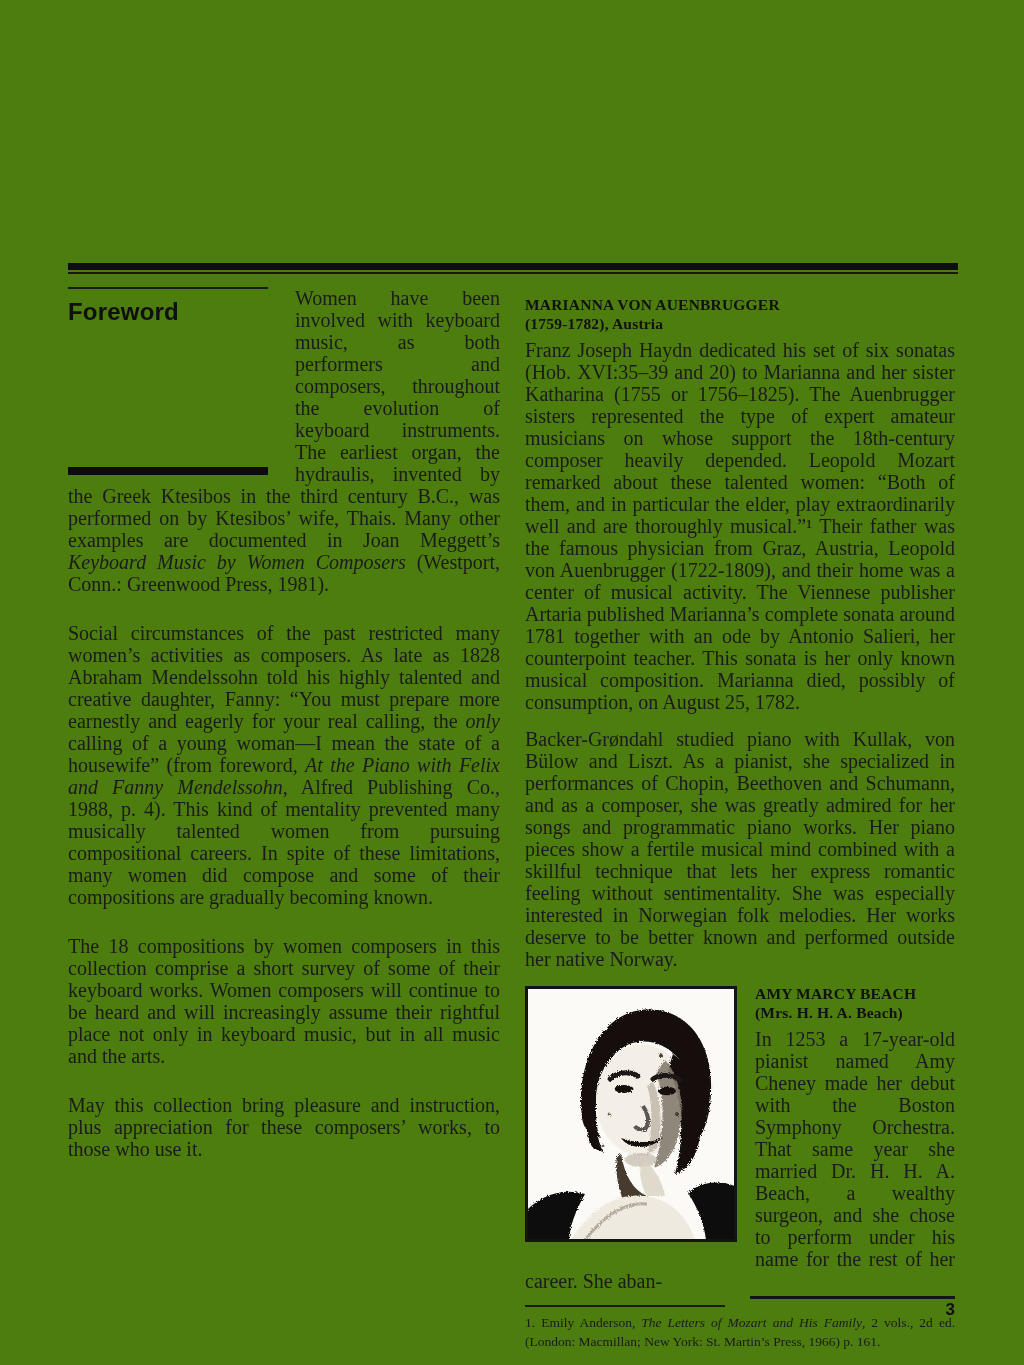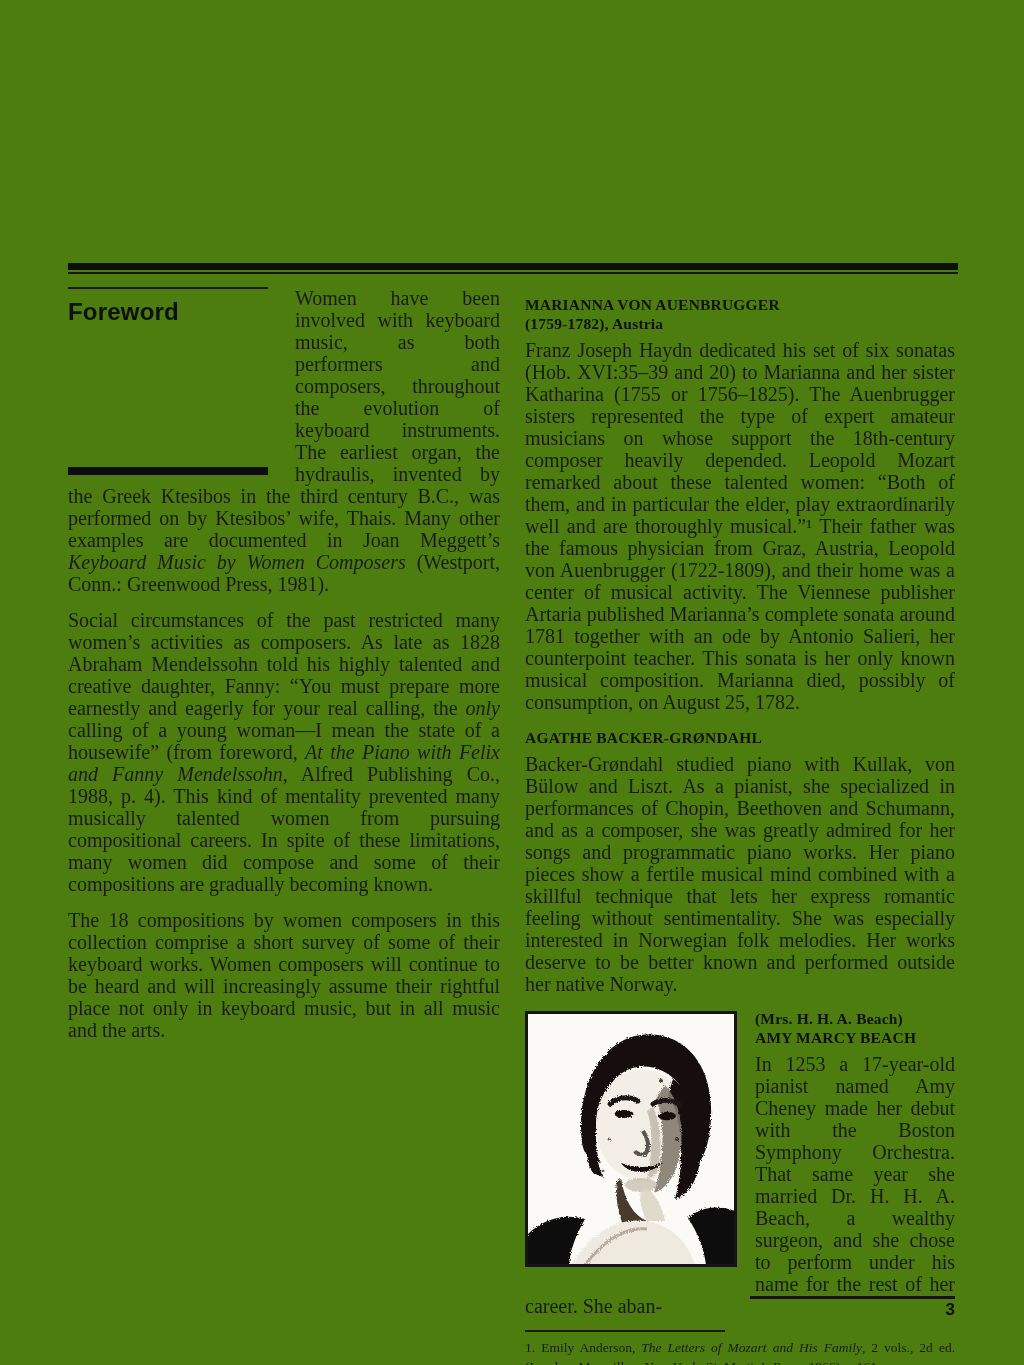--- a/index.html
+++ b/index.html
@@ -33,21 +33,21 @@
     font-size:24px;line-height:27px;font-weight:700;
     color:#0f0f0f;margin:9px 0 0 0;letter-spacing:.2px;
   }
   .thickbar{height:8px;background:#0c0c0c;margin-top:auto;}
 
   .bp{
     margin:0;font-size:20px;line-height:22px;
     text-align:justify;
     -webkit-hyphens:auto;hyphens:auto;
   }
-  .bp + .bp{margin-top:14px;}
+  .bp + .bp{margin-top:27px;}
   .bp i{font-style:italic;}
 
   h2{
     font-size:15.5px;line-height:19px;font-weight:700;
     margin:0 0 6px 0;color:#111;letter-spacing:.2px;
   }
   h2 .hl{display:block;}
   h2 .hl:empty{display:none;}
 
   .composer{margin-top:8px;}
@@ -90,35 +90,35 @@
 
     <section class="col-l">
       <div class="headblock">
         <div class="thinrule"></div>
         <h1>Foreword</h1>
         <div class="thickbar"></div>
       </div>
       <p class="bp"><span>Women have been involved with keyboard music, as both performers and composers, throughout the evolution of keyboard instruments.  The earliest organ, the hydraulis, invented by the Greek Ktesibos in the third century B.C., was performed on by Ktesibos’ wife, Thais.  Many other examples are documented in Joan Meggett’s </span><i>Keyboard Music by Women Composers</i><span> (Westport, Conn.:  Greenwood Press, 1981).</span></p>
       <p class="bp"><span>Social circumstances of the past restricted many women’s activities as composers.  As late as 1828 Abraham Mendelssohn told his highly talented and creative daughter, Fanny:  “You must prepare more earnestly and eagerly for your real calling, the </span><i>only</i><span> calling of a young woman—I mean the state of a housewife” (from foreword, </span><i>At the Piano with Felix and Fanny Mendelssohn</i><span>, Alfred Publishing Co., 1988, p. 4).  This kind of mentality prevented many musically talented women from pursuing compositional careers.  In spite of these limitations, many women did compose and some of their compositions are gradually becoming known.</span></p>
       <p class="bp"><span>The 18 compositions by women composers in this collection comprise a short survey of some of their keyboard works.  Women composers will continue to be heard and will increasingly assume their rightful place not only in keyboard music, but in all music and the arts.</span></p>
+      <p class="bp"><span>May this collection bring pleasure and instruction, plus appreciation for these composers’ works, to those who use it.</span></p>
     </section>
 
     <section class="col-r">
 
       <div class="composer">
         <h2>
           <span class="hl">MARIANNA VON AUENBRUGGER</span>
           <span class="hl">(1759-1782), Austria</span>
         </h2>
         <p class="bp"><span>Franz Joseph Haydn dedicated his set of six sonatas (Hob. XVI:35–39 and 20) to Marianna and her sister Katharina (1755 or 1756–1825).  The Auenbrugger sisters represented the type of expert amateur musicians on whose support the 18th-century composer heavily depended.  Leopold Mozart remarked about these talented women:  “Both of them, and in particular the elder, play extraordinarily well and are thoroughly musical.”¹ Their father was the famous physician from Graz, Austria, Leopold von Auenbrugger (1722-1809), and their home was a center of musical activity.  The Viennese publisher Artaria published Marianna’s complete sonata around 1781 together with an ode by Antonio Salieri, her counterpoint teacher.  This sonata is her only known musical composition.  Marianna died, possibly of consumption, on August 25, 1782.</span></p>
       </div>
 
       <div class="composer">
         <h2>
-          <span class="hl">AGATHE BACKER-GRØNDAHL</span>
         </h2>
         <p class="bp"><span>Backer-Grøndahl studied piano with Kullak, von Bülow and Liszt.  As a pianist, she specialized in performances of Chopin, Beethoven and Schumann, and as a composer, she was greatly admired for her songs and programmatic piano works.  Her piano pieces show a fertile musical mind combined with a skillful technique that lets her express romantic feeling without sentimentality.  She was especially interested in Norwegian folk melodies.  Her works deserve to be better known and performed outside her native Norway.</span></p>
       </div>
 
       <div class="composer amy">
         <div class="photo">
           <svg viewBox="0 0 212 256" xmlns="http://www.w3.org/2000/svg">
             <defs>
               <filter id="rough" x="-10%" y="-10%" width="120%" height="120%">
                 <feTurbulence type="fractalNoise" baseFrequency="0.9" numOctaves="2" result="n"></feTurbulence>
@@ -160,22 +160,22 @@
 
               <circle cx="84" cy="128" r="1.5" fill="#6b6155"></circle>
               <circle cx="152" cy="128" r="2" fill="#3f362c"></circle>
               <circle cx="136" cy="70" r="2" fill="#3f362c"></circle>
               <circle cx="78" cy="160" r="1.5" fill="#6b6155"></circle>
             </g>
             <rect x="1.5" y="1.5" width="209" height="253" fill="none" stroke="#141414" stroke-width="3"></rect>
           </svg>
         </div>
         <h2>
+          <span class="hl">AMY MARCY BEACH</span>
           <span class="hl">(Mrs. H. H. A. Beach)</span>
-          <span class="hl">AMY MARCY BEACH</span>
         </h2>
         <p class="bp"><span>In 1253 a 17-year-old pianist named Amy Cheney made her debut with the Boston Symphony Orchestra.  That same year she married Dr. H. H. A. Beach, a wealthy surgeon, and she chose to perform under his name for the rest of her career.  She aban-</span></p>
       </div>
 
       <div class="footnote">
         <div class="fnrule"></div>
         <p class="fn"><span>1.  Emily Anderson, </span><i>The Letters of Mozart and His Family</i><span>, 2 vols., 2d ed. (London: Macmillan;  New York: St. Martin’s Press, 1966) p. 161.</span></p>
       </div>
     </section>
   </div>

